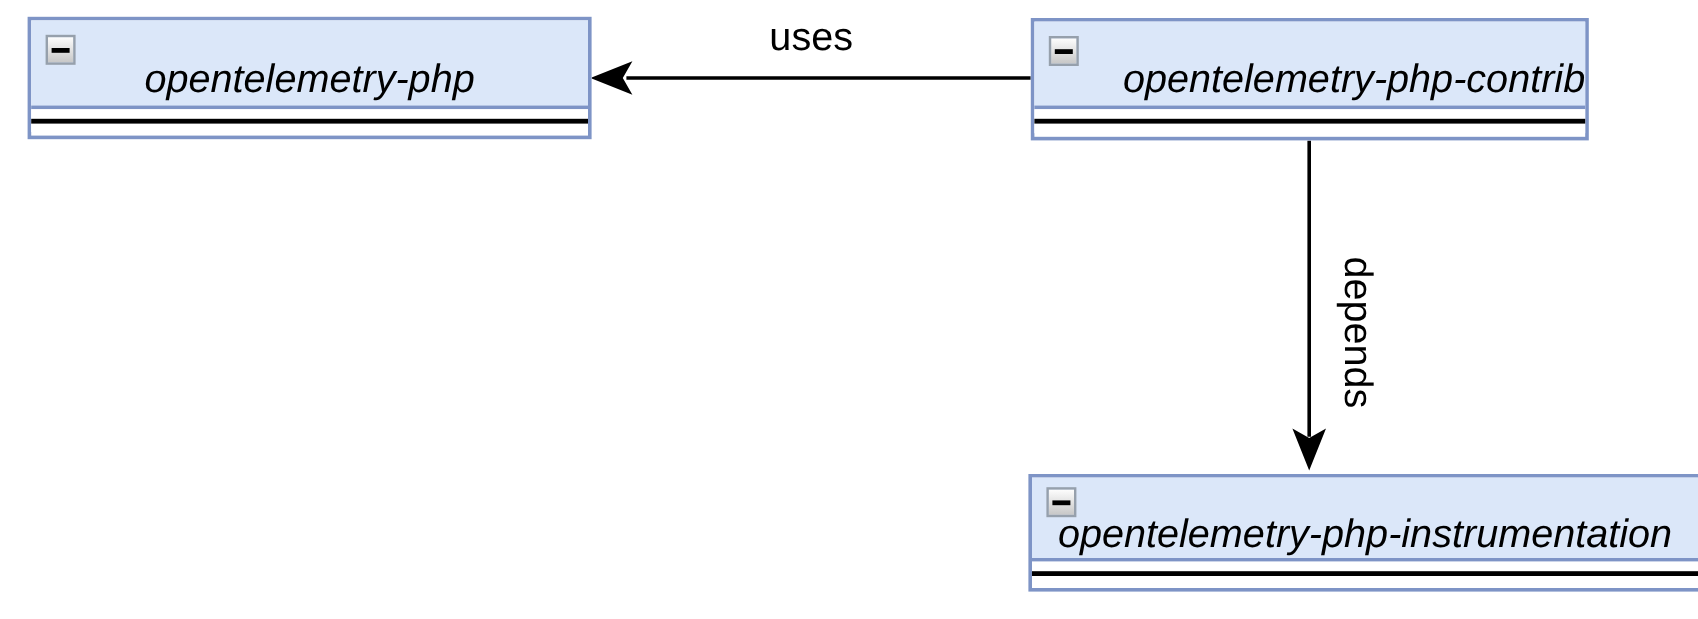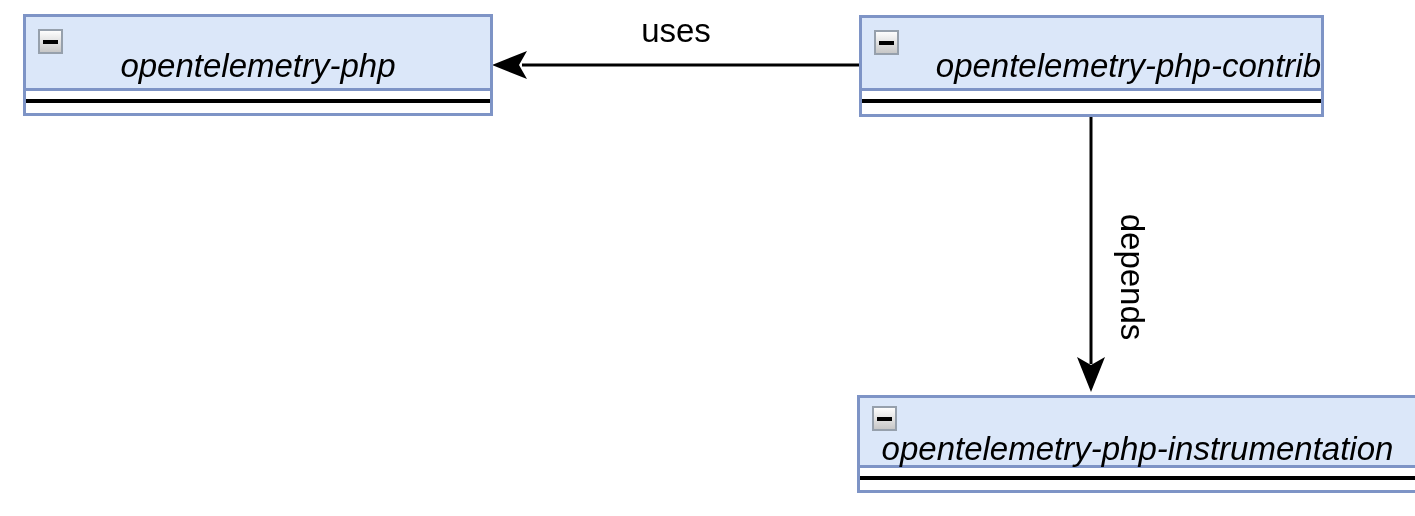--- a/index.html
+++ b/index.html
@@ -81,21 +81,21 @@
     height: 4px;
     background: #000000;
   }
   #node-php   { left: 7px;   top: 14px;  width: 470px; height: 102px; }
   #node-php .node-title   { height: 74px; }
   #node-php .node-sub     { height: 19px; }
   #node-contrib { left: 843px; top: 15px; width: 465px; height: 102px; }
   #node-contrib .node-title { height: 73px; justify-content: flex-end; }
   #node-contrib .node-sub   { height: 20px; }
   #node-instr { left: 841px; top: 395px; width: 561px; height: 98px; }
-  #node-instr .node-title { height: 70px; align-items: flex-end; }
+  #node-instr .node-title { height: 70px; }
   #node-instr .node-sub   { height: 19px; }
   
   svg.edges-layer {
     position: absolute;
     left: 0; top: 0;
     pointer-events: none;
   }
   .edge-label {
     position: absolute;
     font-size: 33px;

